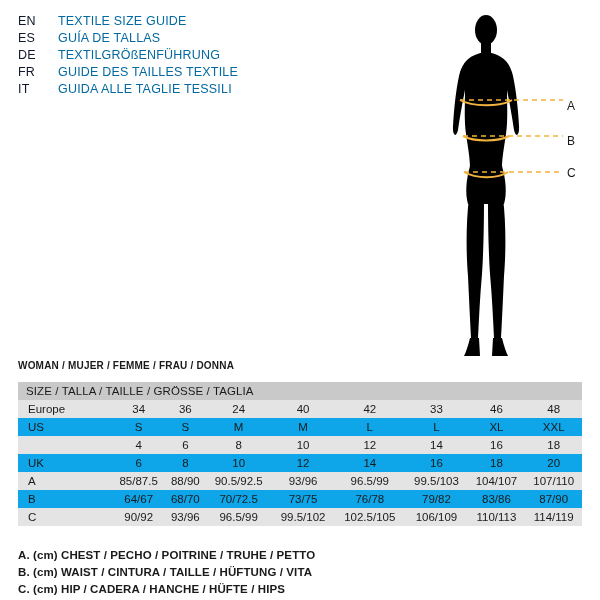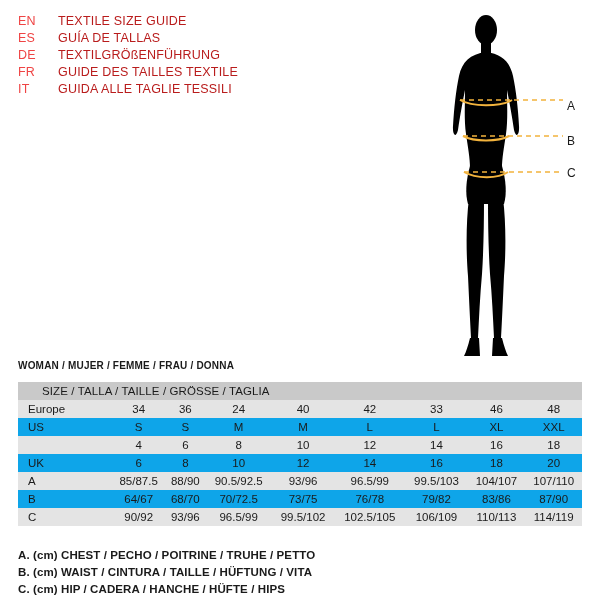--- a/index.html
+++ b/index.html
@@ -26,24 +26,24 @@
   .lang-row {
     display: flex;
     align-items: baseline;
     height: 17px;
     font-size: 12.5px;
     letter-spacing: 0.2px;
   }
   .lang-code {
     width: 40px;
     flex: 0 0 40px;
-    color: #ef4444;
+    color: #0f172a;
   }
   .lang-text {
-    color: #b91c1c;
+    color: #0369a1;
     white-space: nowrap;
   }
 
   
   .figure-wrap {
     position: absolute;
     left: 420px;
     top: 8px;
     width: 180px;
     height: 360px;
@@ -83,21 +83,21 @@
     height: 18px;
     line-height: 18px;
     font-weight: normal;
     text-align: center;
   }
   .size-table tr.header-row {
     background: #c9c9c9;
   }
   .size-table tr.header-row th {
     text-align: left;
-    padding-left: 24px;
+    padding-left: 8px;
     font-size: 11.5px;
     letter-spacing: 0.1px;
   }
   .size-table tbody tr.shade {
     background: #e4e4e4;
   }
   .size-table tbody tr.plain {
     background: #0ea5e9;
   }
   .size-table td.rowlabel {

